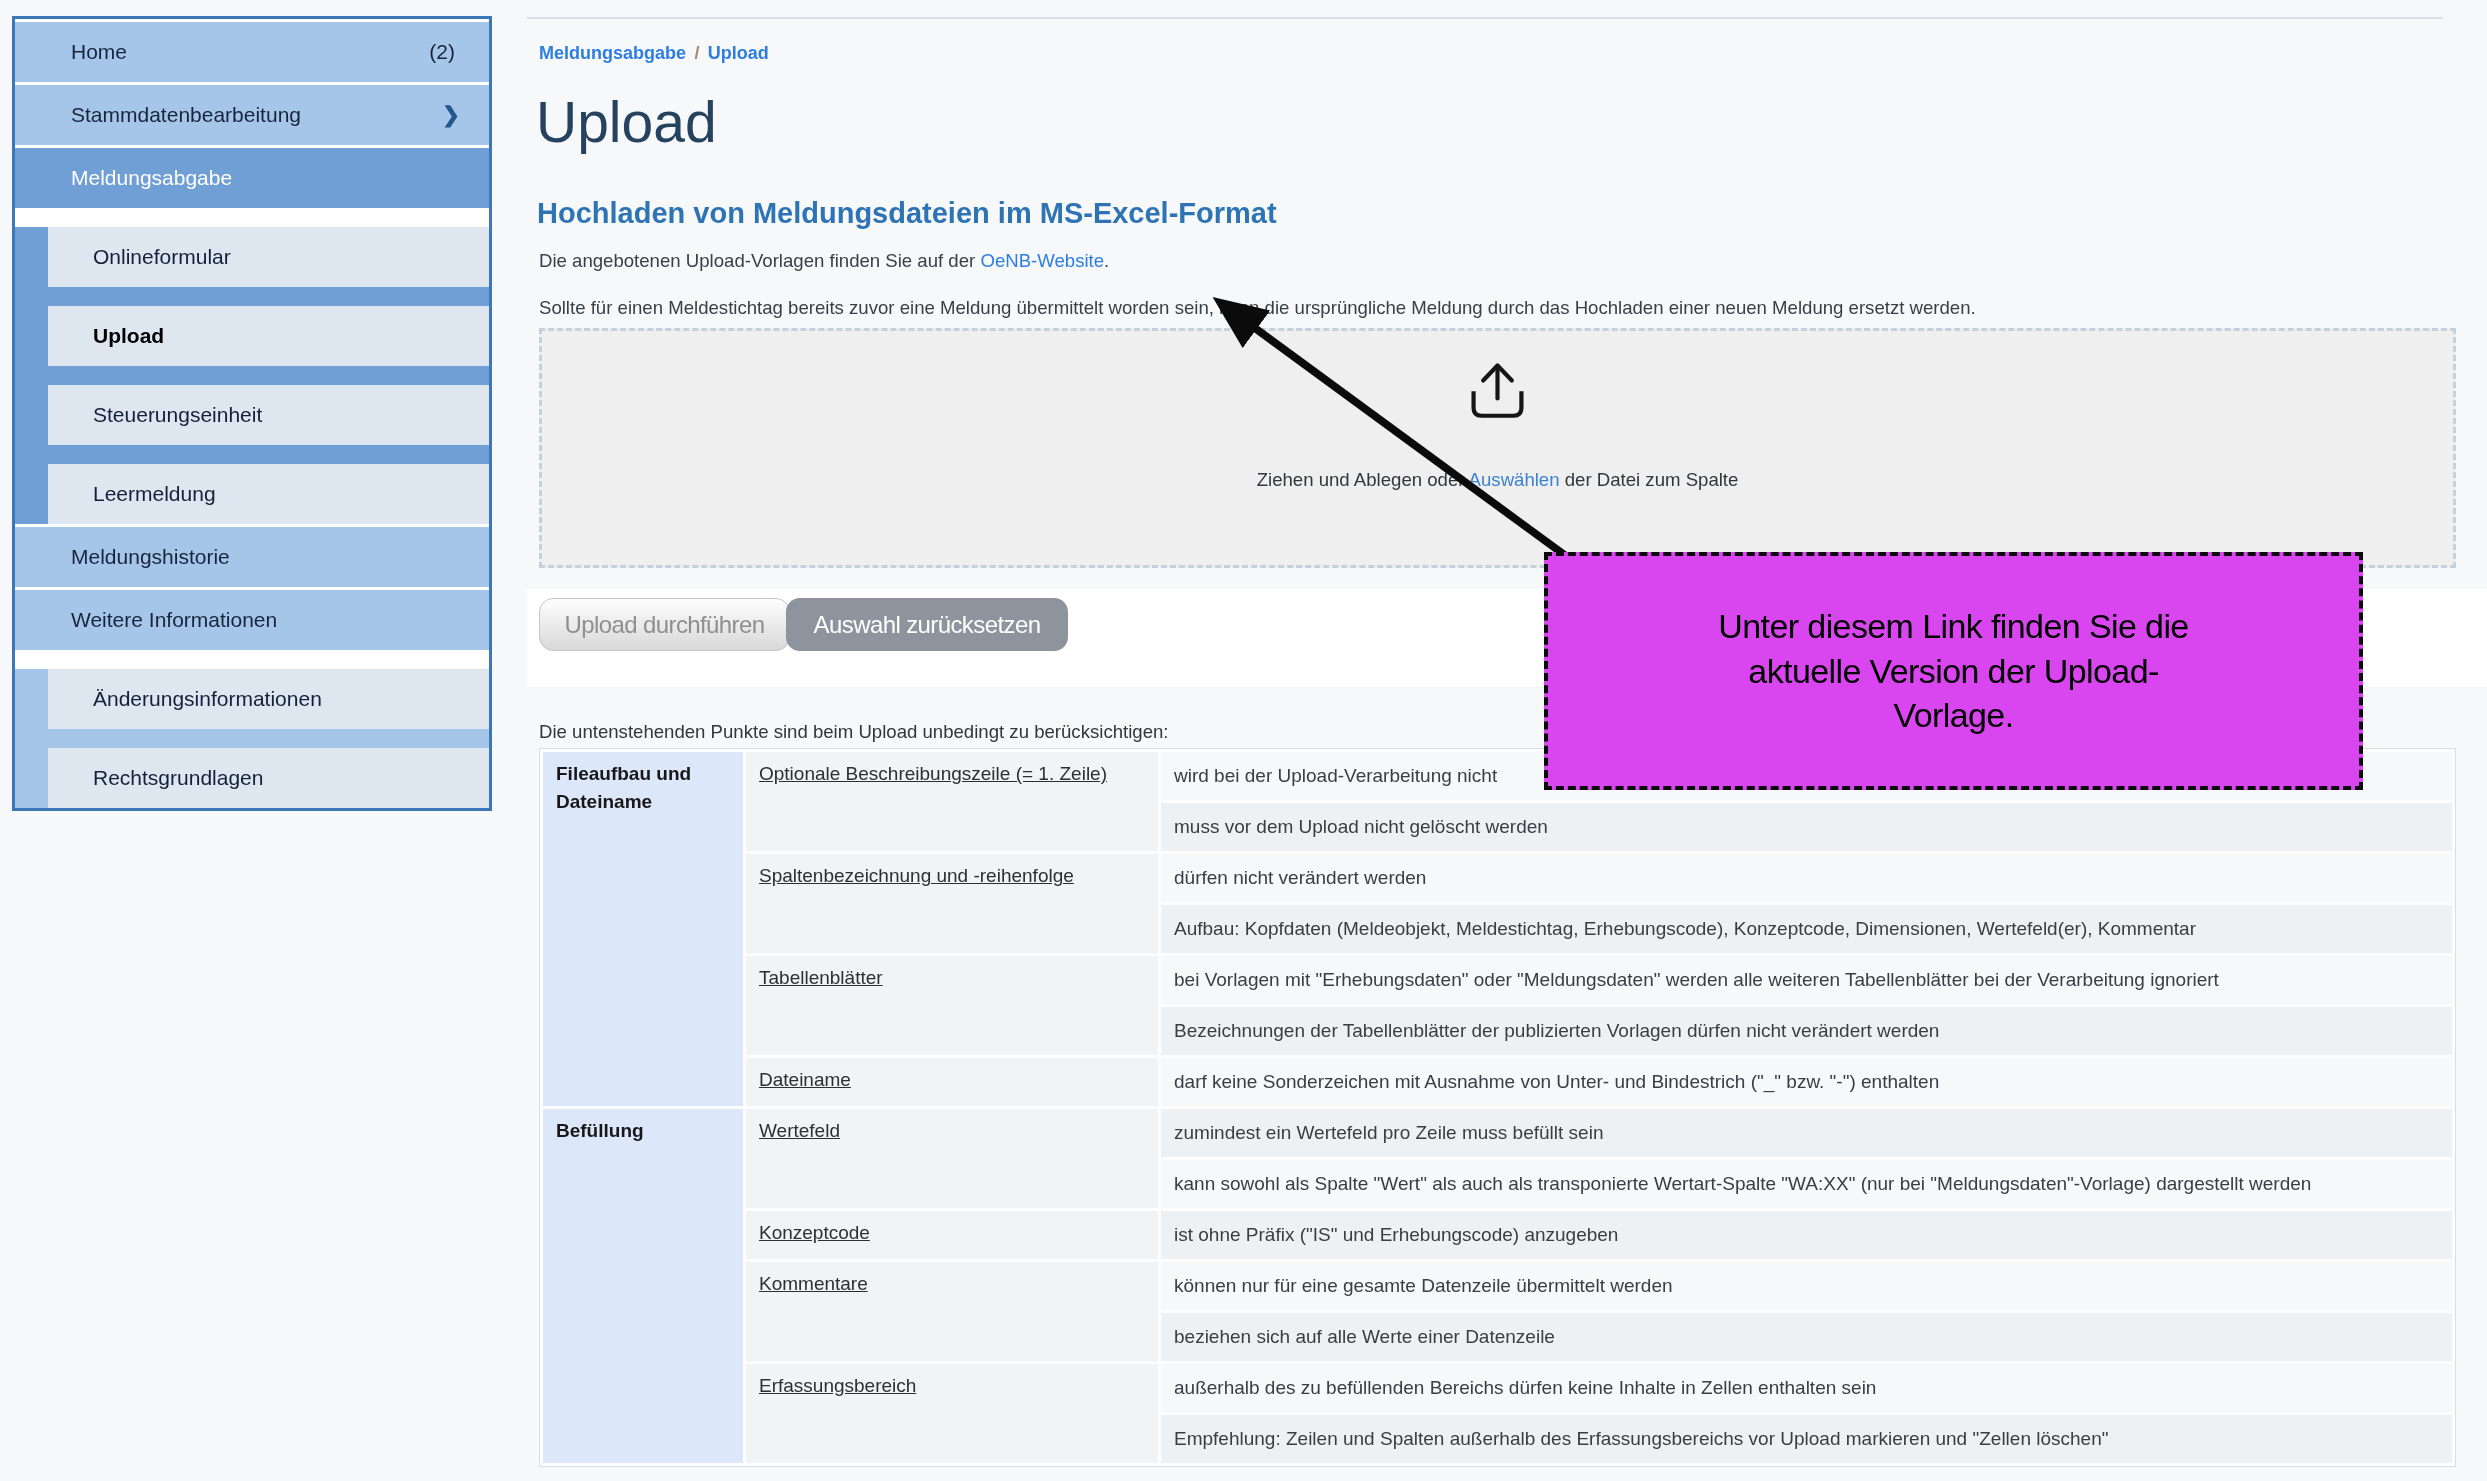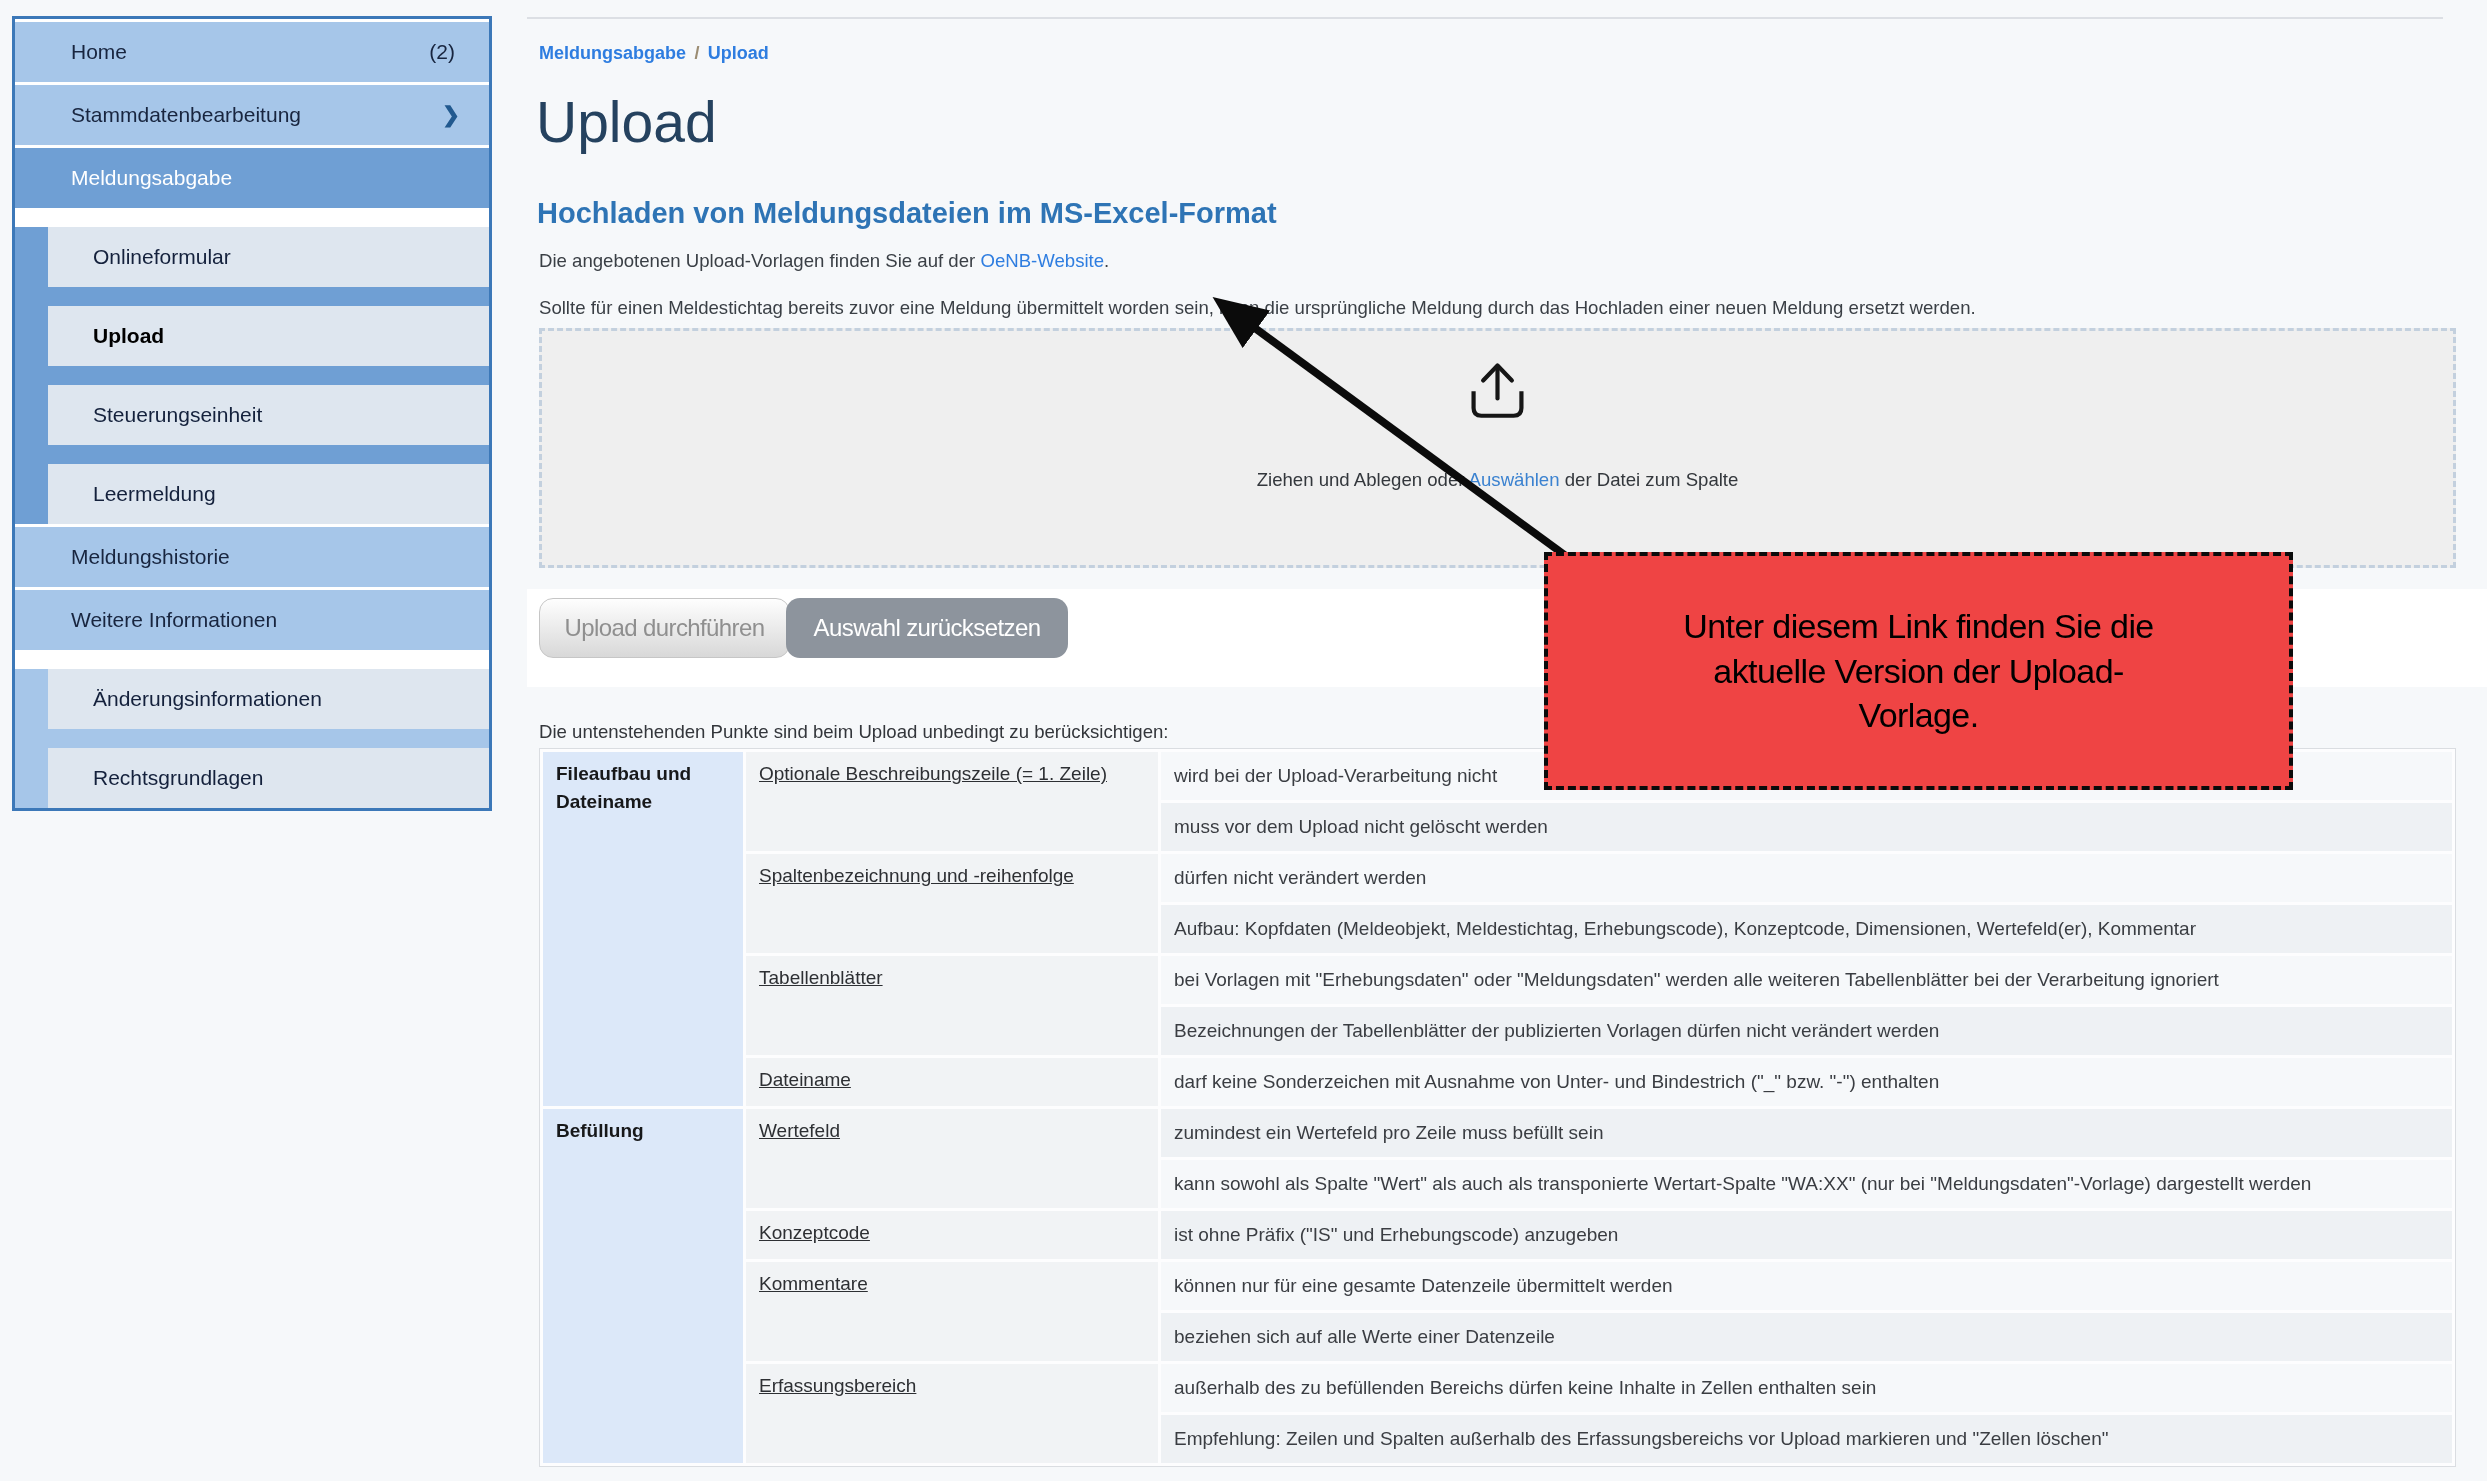--- a/index.html
+++ b/index.html
@@ -31,40 +31,40 @@
 
   
   .dropzone{position:absolute;left:539px;top:328px;width:1917px;height:240px;box-sizing:border-box;
             background:#efefef;border:3px dashed #c3d0de;display:flex;flex-direction:column;align-items:center;}
   .dz-icon{margin-top:29px;}
   .dz-text{margin-top:49px;font-size:18.6px;color:#33373c;}
   .dz-text a{color:#3b82d0;cursor:pointer;}
 
   
   .actions-band{position:absolute;left:527px;top:589px;width:1961px;height:98px;background:#ffffff;}
-  .btn{position:absolute;top:9px;height:60px;box-sizing:border-box;font-size:24px;letter-spacing:-0.6px;
+  .btn{position:absolute;top:9px;height:53px;box-sizing:border-box;font-size:24px;letter-spacing:-0.6px;
        display:flex;align-items:center;justify-content:center;border-radius:14px;cursor:pointer;}
   .btn-upload{left:12px;width:251px;background:linear-gradient(180deg,#fefefe,#d8d8d8);color:#8f8f8f;border:1.2px solid #c6c6c6;}
   .btn-reset{left:259px;width:282px;background:#8d949d;color:#ffffff;border:none;}
 
   
   .table-intro{position:absolute;left:539px;top:721px;font-size:18.6px;color:#33363b;}
   .checklist{position:absolute;left:539px;top:748px;}
   table.chk{border-collapse:separate;border-spacing:3.6px;background:#fdfdfe;border:0.6px solid #dadde1;width:1917px;}
   td{font-size:19px;line-height:1.45;padding:8.4px 13px;box-sizing:border-box;}
   td.cat{width:200px;background:#dce8f9;color:#17181a;font-weight:bold;vertical-align:top;}
   td.term{width:412px;background:#f1f3f5;vertical-align:top;}
   td.term a{color:#2d2f33;text-decoration:underline;cursor:pointer;}
   td.note{background:#f6f8fa;color:#3a3d42;vertical-align:middle;height:48px;}
   tr.alt td.note{background:#eef1f4;}
 
   
   .arrow-layer{position:absolute;left:0;top:0;width:2487px;height:1481px;pointer-events:none;}
-  .callout{position:absolute;left:1544px;top:552px;width:749px;height:238px;box-sizing:border-box;
-           background:#ef4444;border:4.2px dashed #0b0b0b;display:flex;align-items:center;justify-content:center;
+  .callout{position:absolute;left:1544px;top:552px;width:819px;height:238px;box-sizing:border-box;
+           background:#d946ef;border:4.2px dashed #0b0b0b;display:flex;align-items:center;justify-content:center;
            text-align:center;font-size:34px;color:#000000;line-height:1.32;white-space:pre-line;letter-spacing:-0.6px;}
 </style>
 </head>
 <body>
 
 <div class="page">
 
   <nav class="sidebar">
 
     <div class="sb-item">

